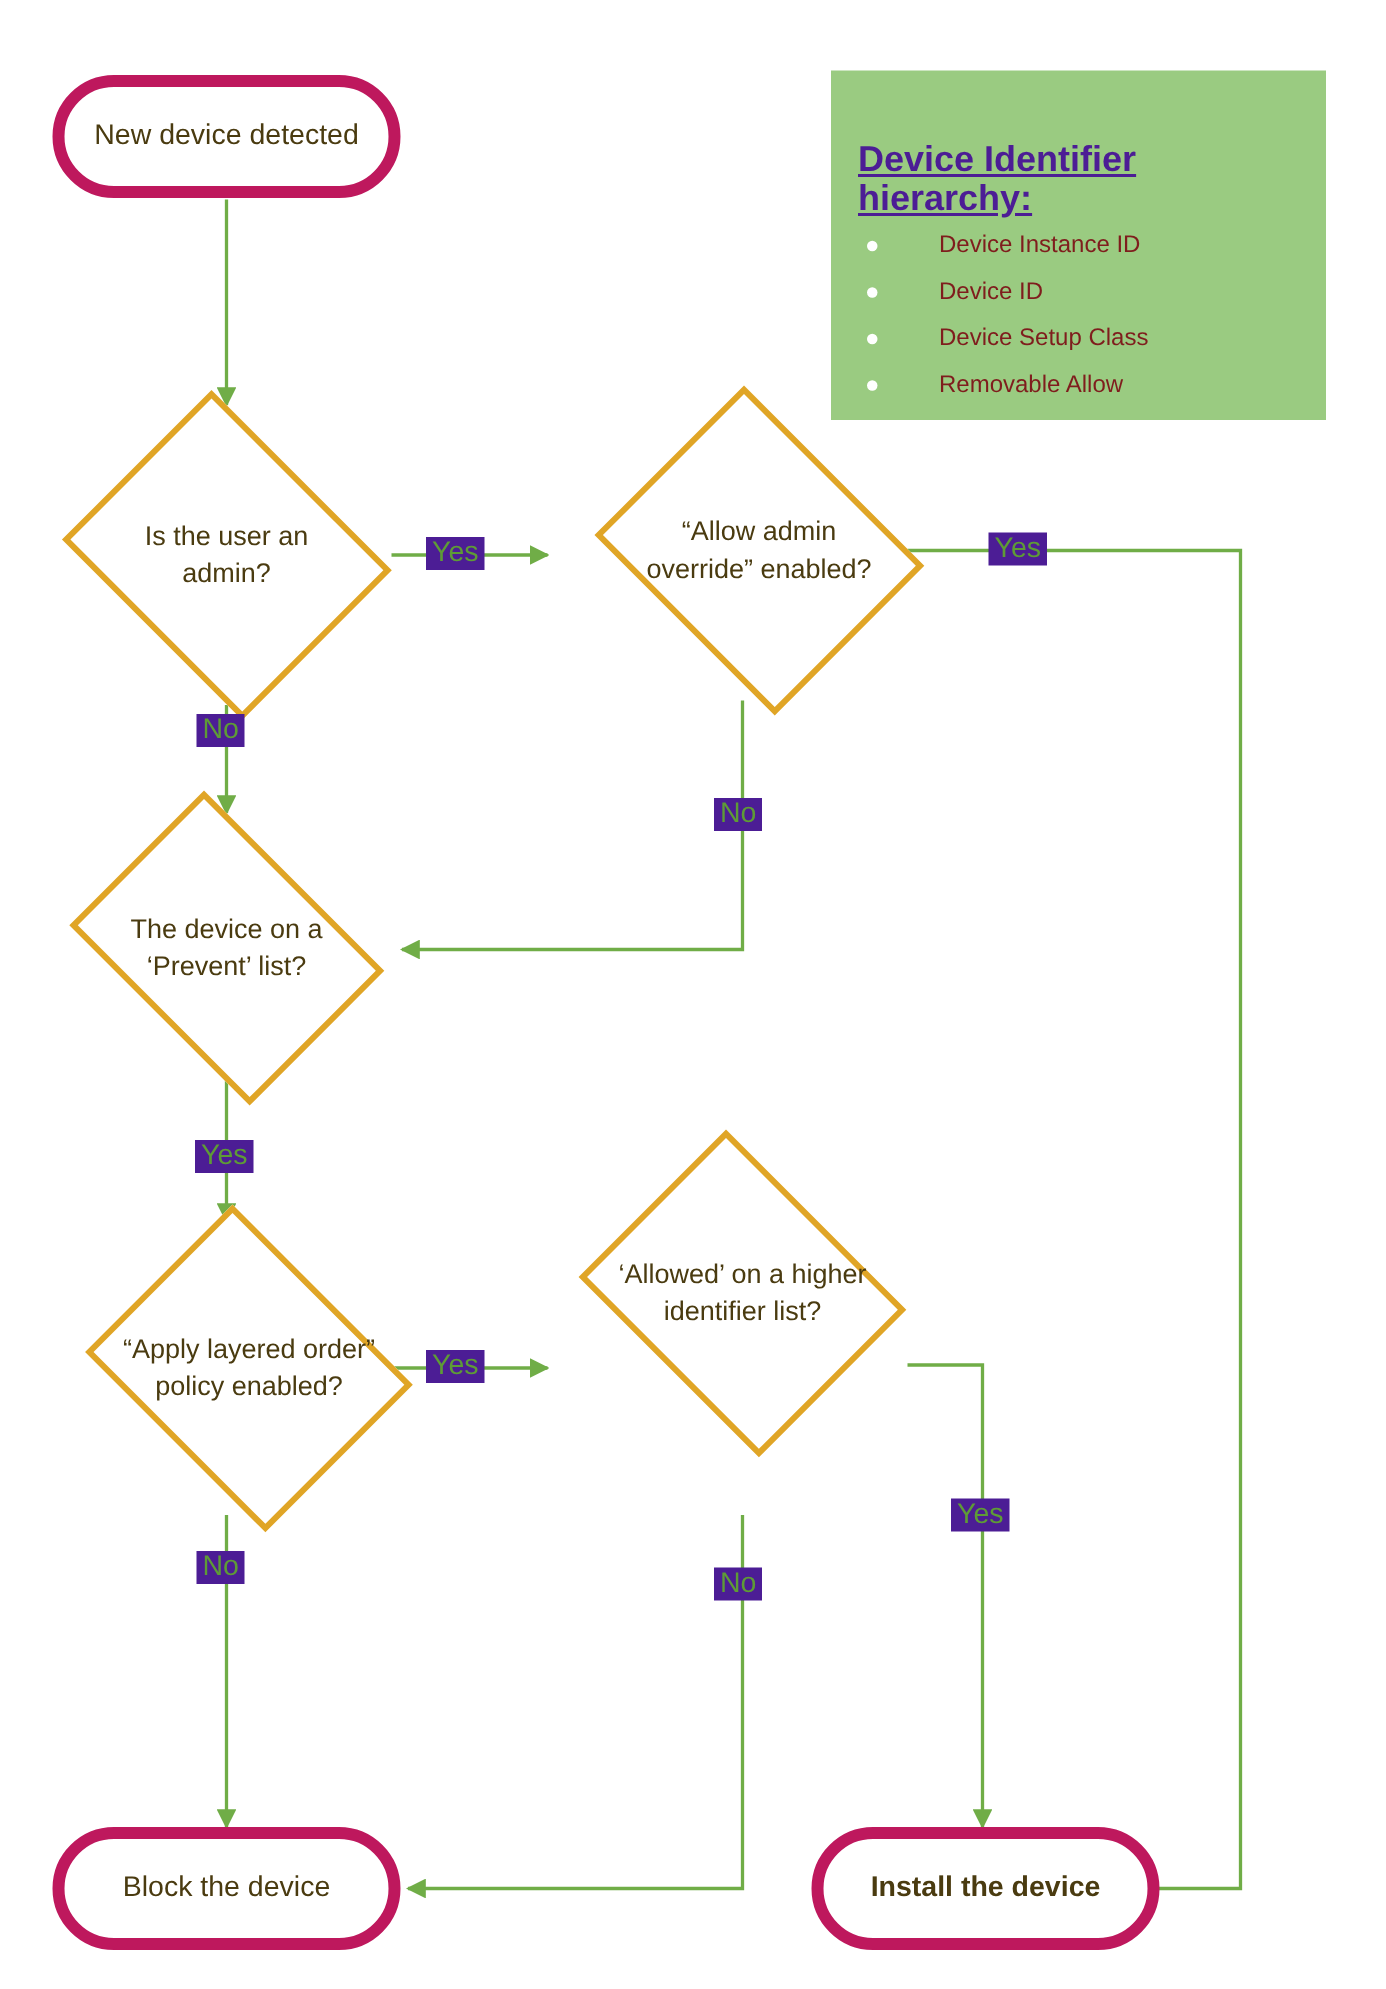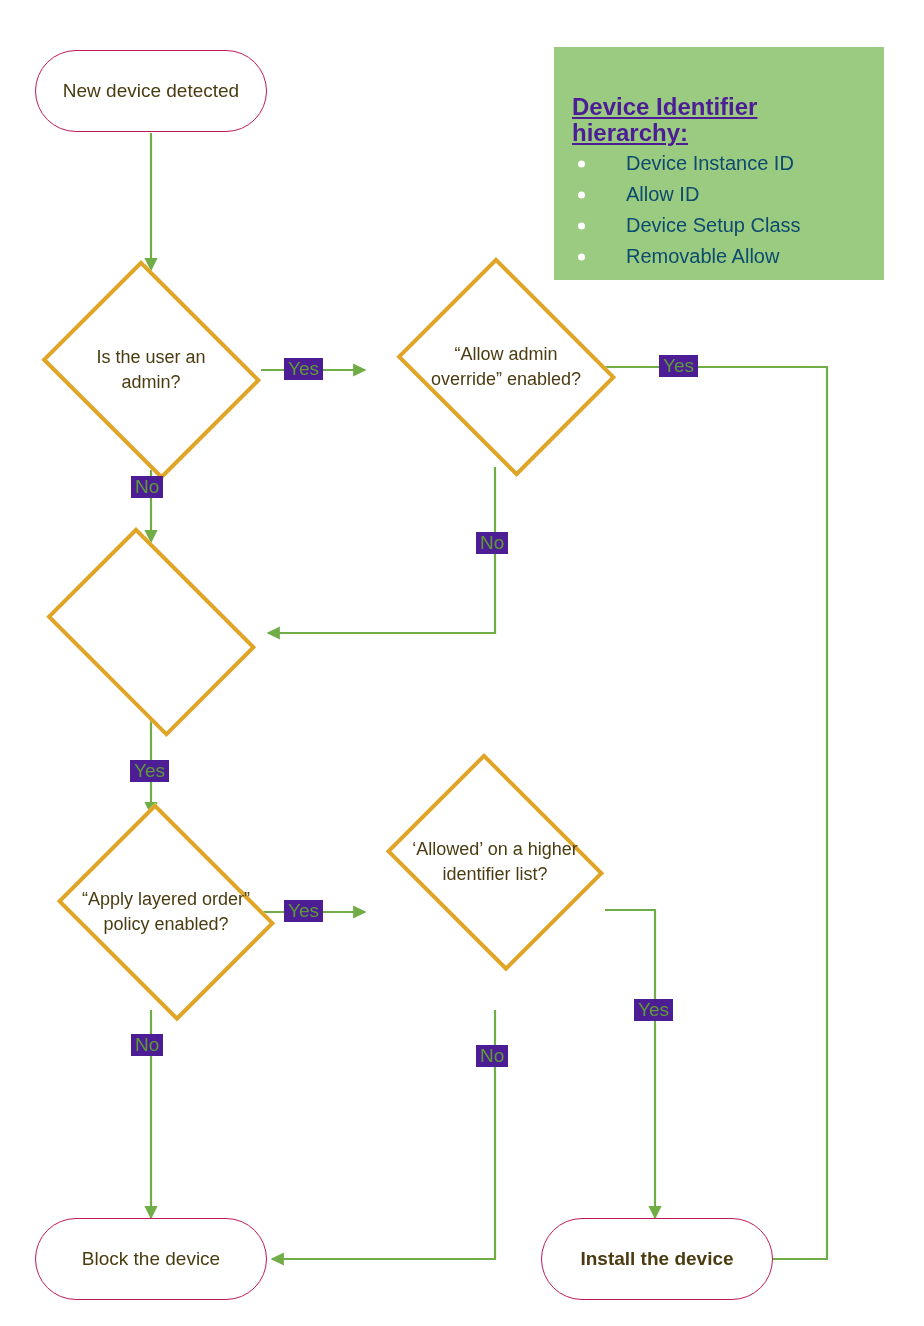--- a/index.html
+++ b/index.html
@@ -28,21 +28,21 @@
   
   .node {
     position: absolute;
     box-sizing: border-box;
     display: flex;
     align-items: center;
     justify-content: center;
     text-align: center;
   }
   .terminator {
-    border: 1px solid #be185d;
+    border: 8px solid #be185d;
     border-radius: 50px;
     background: #ffffff;
   }
   .terminator .label {
     color: #4A3B10;
     font-size: 19px;
     line-height: 24px;
   }
 
   .decision {
@@ -85,22 +85,22 @@
     text-decoration: underline;
     line-height: 26px;
     margin: 0 14px 2px 0;
   }
   #legend ul {
     list-style: none;
     margin: 0;
     padding: 0;
   }
   #legend li {
-    color: #0c4a6e;
-    font-size: 20px;
+    color: #7f1d1d;
+    font-size: 16px;
     line-height: 31px;
     position: relative;
     padding-left: 54px;
   }
   #legend li .bullet {
     position: absolute;
     left: 6px;
     top: 50%;
     transform: translateY(-50%);
     width: 7px;
@@ -164,20 +164,21 @@
     <span class="label">Is the user an admin?</span>
   </div>
 
   <div class="node decision" style="left:386px; top:267px; width:240px; height:200px;">
     <span class="diamond-shape"></span>
     <span class="label">“Allow admin override” enabled?</span>
   </div>
 
   <div class="node decision" style="left:31px; top:542px; width:240px; height:180px;">
     <span class="diamond-shape"></span>
+    <span class="label">The device on a ‘Prevent’ list?</span>
   </div>
 
   <div class="node decision" style="left:46px; top:814px; width:240px; height:196px;">
     <span class="diamond-shape"></span>
     <span class="label">“Apply layered order” policy enabled?</span>
   </div>
 
   <div class="node decision" style="left:375px; top:764px; width:240px; height:196px;">
     <span class="diamond-shape"></span>
     <span class="label">‘Allowed’ on a higher identifier list?</span>
@@ -212,21 +213,21 @@
   <div id="legend" style="left:554px; top:47px; width:330px; height:233px;">
     <div class="legend-inner">
       <div class="legend-title">Device Identifier hierarchy:</div>
       <ul>
         <li>
           <span class="bullet"></span>
           <span>Device Instance ID</span>
         </li>
         <li>
           <span class="bullet"></span>
-          <span>Allow ID</span>
+          <span>Device ID</span>
         </li>
         <li>
           <span class="bullet"></span>
           <span>Device Setup Class</span>
         </li>
         <li>
           <span class="bullet"></span>
           <span>Removable Allow</span>
         </li>
       </ul>

